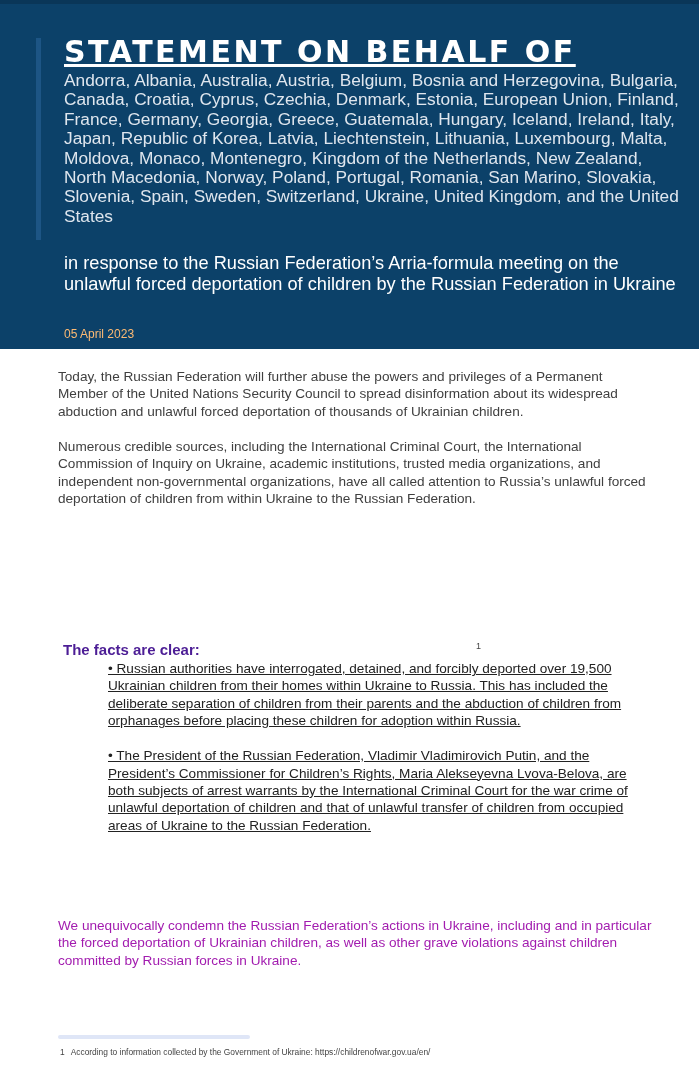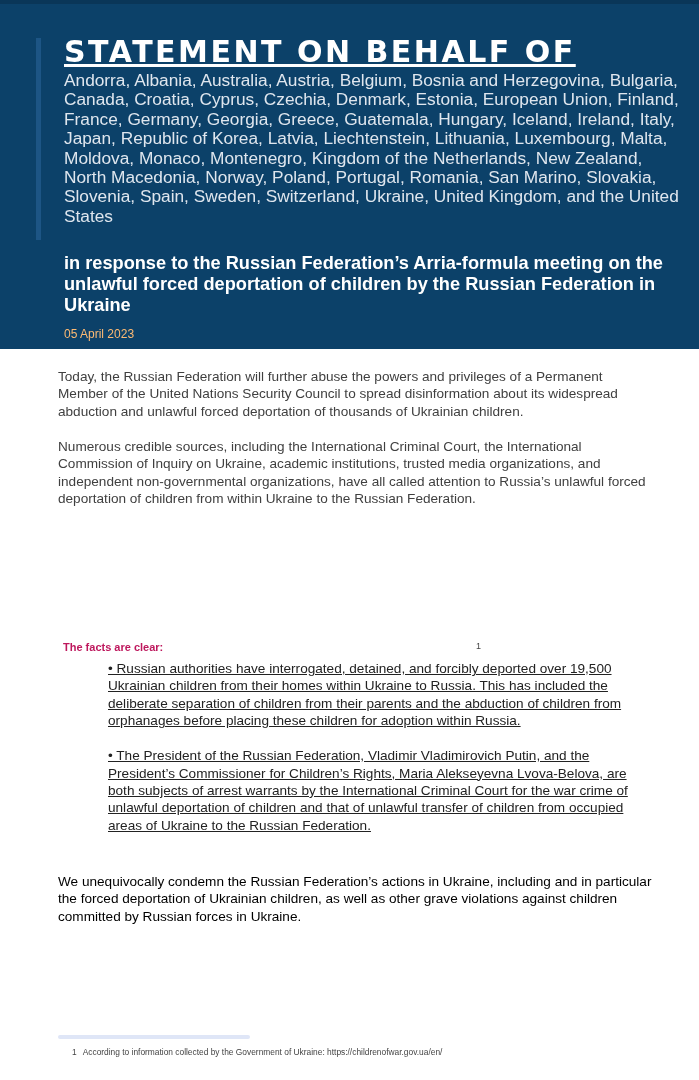--- a/index.html
+++ b/index.html
@@ -1,32 +1,32 @@
 <!DOCTYPE html>
 <html><head>
 <meta charset="utf-8">
 <style>
   html, body { margin:0; padding:0; background:#ffffff; }
   body { width:699px; height:1080px; position:relative; overflow:hidden; font-family:"Liberation Sans", sans-serif; color:#222; }
   .header { position:absolute; left:0; top:0; width:699px; height:349px; background:#0c4169; border-top:4px solid #0a3658; box-sizing:border-box; }
   .header .bar { position:absolute; left:36px; top:34px; width:5px; height:202px; background:#1d5585; }
   .title { position:absolute; left:64px; top:30px; font-family:"DejaVu Sans", sans-serif; font-weight:bold; font-size:30px; letter-spacing:2.5px; color:#fff; white-space:nowrap;text-decoration:underline; }
   .countries { position:absolute; left:64px; top:67px; width:625px; font-size:17.3px; line-height:19.4px; color:#dfe6ee; }
-  .subtitle { position:absolute; left:64px; top:249px; width:620px; font-weight:bold; font-size:18.2px; line-height:21px; color:#fff; }
+  .subtitle { position:absolute; left:64px; top:249px; width:620px; font-weight:normal; font-size:18.2px; line-height:21px; color:#fff; }
   .date { position:absolute; left:64px; top:323px; font-size:12px; color:#fdba74; }
   .body { position:absolute; left:58px; top:368px; width:590px; font-size:13.6px; line-height:17.4px; color:#404040; }
   .body p { margin:0 0 17.5px 0; }
-  .facts { position:absolute; left:63px; top:641px; font-weight:bold; font-size:11px; color:#be185d; }
+  .facts { position:absolute; left:63px; top:641px; font-weight:bold; font-size:15px; color:#4c1d95; }
   .fnref { position:absolute; left:476px; top:641px; font-size:9px; color:#444; }
   .bullets { position:absolute; left:108px; top:660px; width:540px; font-size:13.6px; line-height:17.4px; color:#222;text-decoration:underline; }
   .bullets p { margin:0 0 17.5px 0; }
-  .body2 { position:absolute; left:58px; top:873px; width:600px; font-size:13.6px; line-height:17.4px; color:#000000; }
+  .body2 { position:absolute; left:58px; top:917px; width:600px; font-size:13.6px; line-height:17.4px; color:#a21caf; }
   .body2 p { margin:0 0 17.5px 0; }
   .fn-rule { position:absolute; left:58px; top:1035px; width:192px; height:4px; background:#dfe6f7; border-radius:2px; }
-  .footnote { position:absolute; left:72px; top:1047px; font-size:8.4px; color:#444; white-space:nowrap; }
+  .footnote { position:absolute; left:60px; top:1047px; font-size:8.4px; color:#444; white-space:nowrap; }
   .footnote .num { margin-right:6px; }
 </style>
 </head>
 <body>
 
 <div class="header">
   <div class="bar"></div>
   <div class="title">STATEMENT ON BEHALF OF</div>
   <div class="countries">Andorra, Albania, Australia, Austria, Belgium, Bosnia and Herzegovina, Bulgaria, Canada, Croatia, Cyprus, Czechia, Denmark, Estonia, European Union, Finland, France, Germany, Georgia, Greece, Guatemala, Hungary, Iceland, Ireland, Italy, Japan, Republic of Korea, Latvia, Liechtenstein, Lithuania, Luxembourg, Malta, Moldova, Monaco, Montenegro, Kingdom of the Netherlands, New Zealand, North Macedonia, Norway, Poland, Portugal, Romania, San Marino, Slovakia, Slovenia, Spain, Sweden, Switzerland, Ukraine, United Kingdom, and the United States</div>
   <div class="subtitle">in response to the Russian Federation’s Arria-formula meeting on the unlawful forced deportation of children by the Russian Federation in Ukraine</div>

